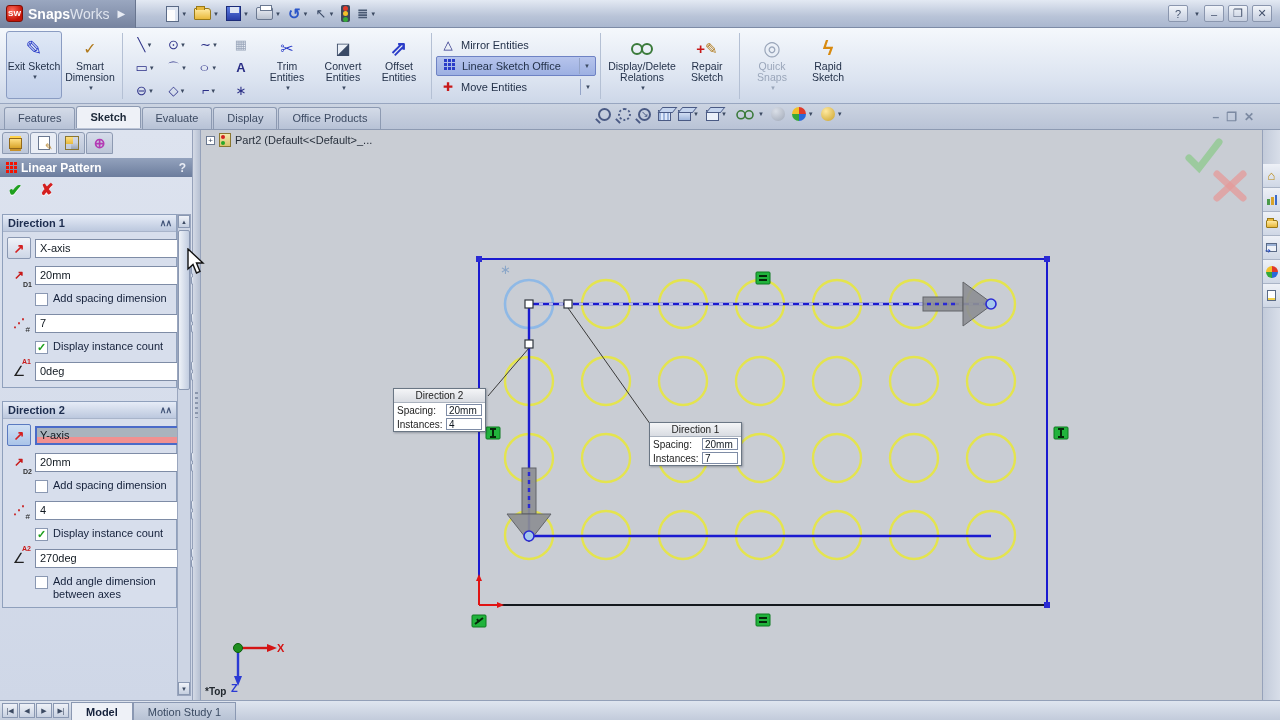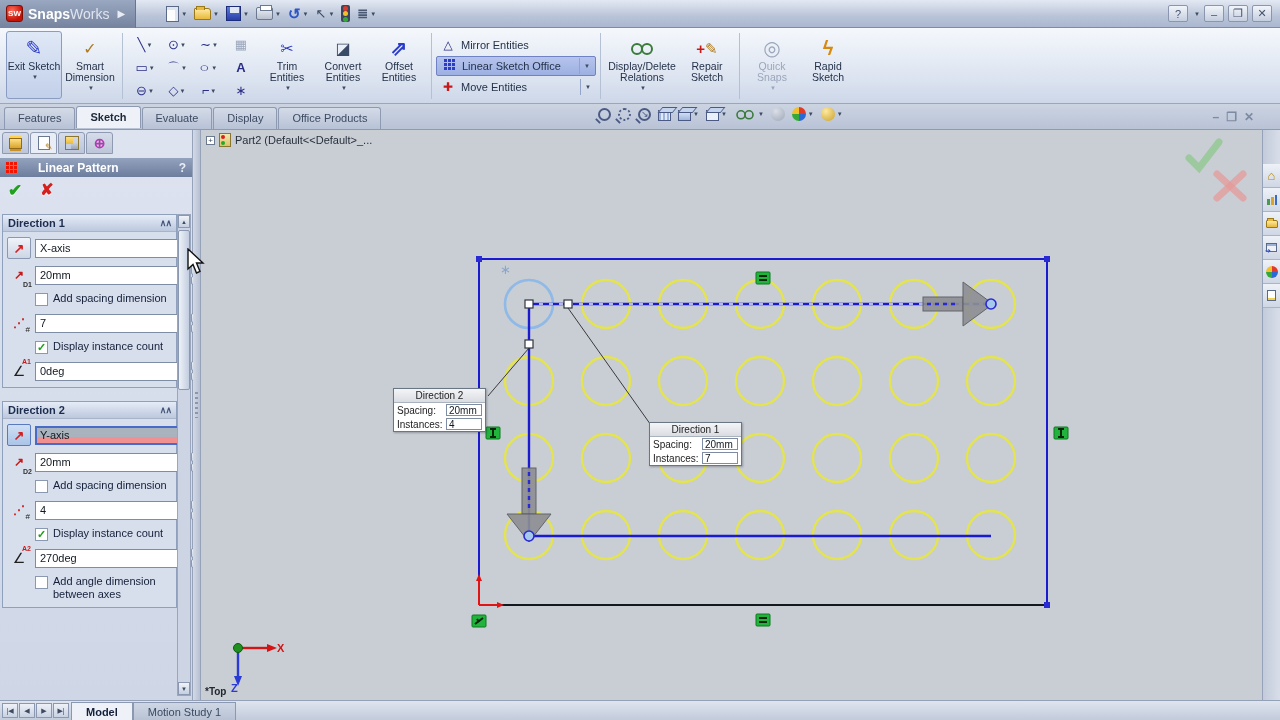--- a/index.html
+++ b/index.html
@@ -132,21 +132,21 @@
     box-shadow:0 -3px 0 -1px #ffd24a, 0 3px 0 -1px #c8922a; }
   .ptab-prop { position:relative; width:12px; height:14px; background:#fff; border:1px solid #6a7890; }
   .ptab-prop::after { content:"✎"; position:absolute; right:-4px; bottom:-3px; font-size:9px; color:#b07818; }
   .ptab-conf { display:inline-block; width:12px; height:12px;
     background:linear-gradient(#ffdf7e,#e8b93c) 0 0/7px 7px no-repeat,
                linear-gradient(#cfd6e2,#9aa4b4) 5px 5px/7px 7px no-repeat;
     border:0; outline:1px solid #8a7630; }
   .ptab-app { color:#b43ab4; font-size:14px; font-weight:bold; }
   #pm-title { position:absolute; left:0; top:28px; width:192px; height:19px;
     background:linear-gradient(#93a2bd,#6c7d9d); color:#fff; font-weight:bold; font-size:12px;
-    display:flex; align-items:center; padding:0 6px; gap:21px; }
+    display:flex; align-items:center; padding:0 6px; gap:4px; }
   #pm-title .q { margin-left:auto; color:#e8ecf4; font-weight:bold; }
   #pm-actions { position:absolute; left:8px; top:50px; display:flex; gap:18px; }
   .ok-check { color:#1fa01f; font-size:17px; font-weight:bold; text-shadow:0 1px 0 #fff; }
   .cancel-x { color:#d42020; font-size:16px; font-weight:bold; text-shadow:0 1px 0 #fff; }
 
   #pm-body { position:absolute; left:2px; top:84px; width:175px; }
   .group { border:1px solid #8fa0bc; background:#d7deec; margin-bottom:13px; }
   .group-header { height:17px; background:linear-gradient(#e6ecf7,#bcc8de);
     border-bottom:1px solid #a8b4ca; display:flex; align-items:center; padding:0 5px;
     font-weight:bold; color:#1c2c4e; }

